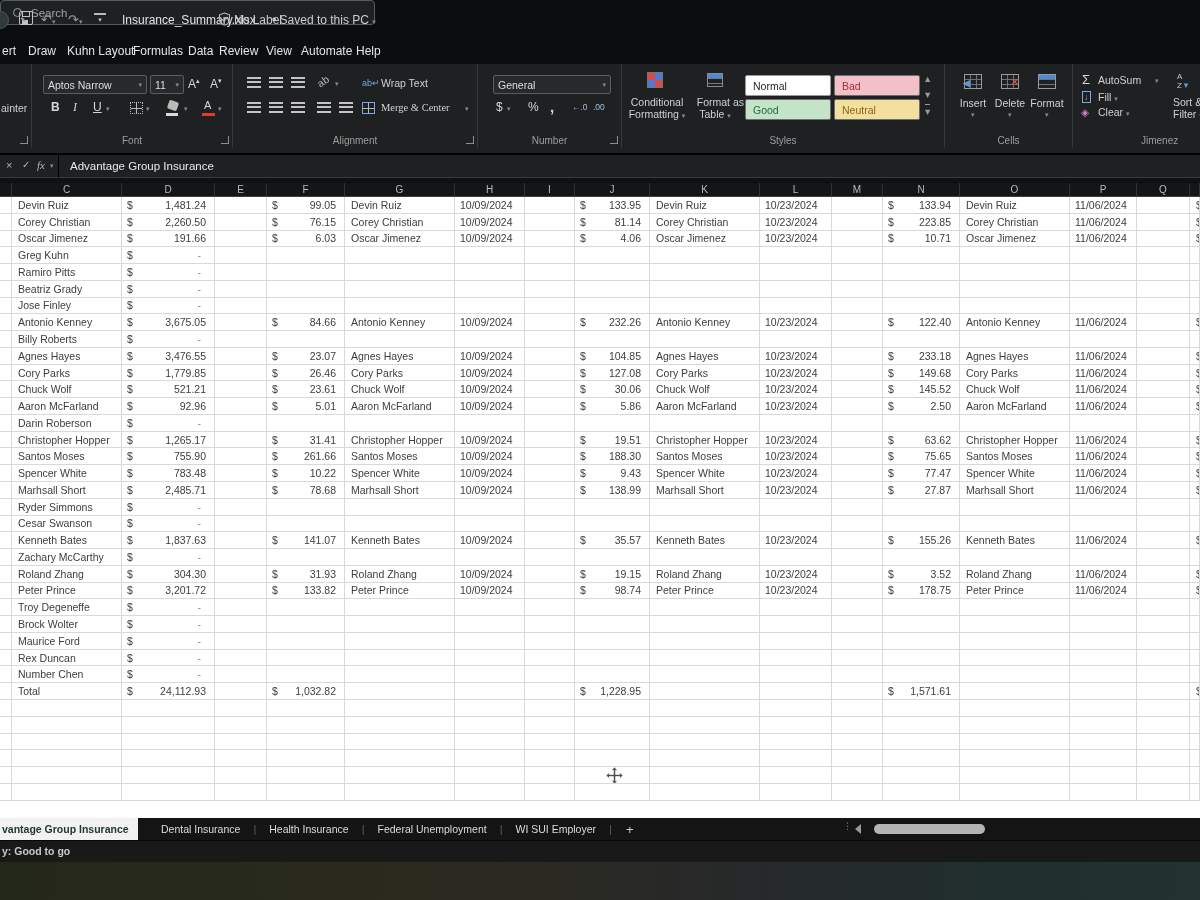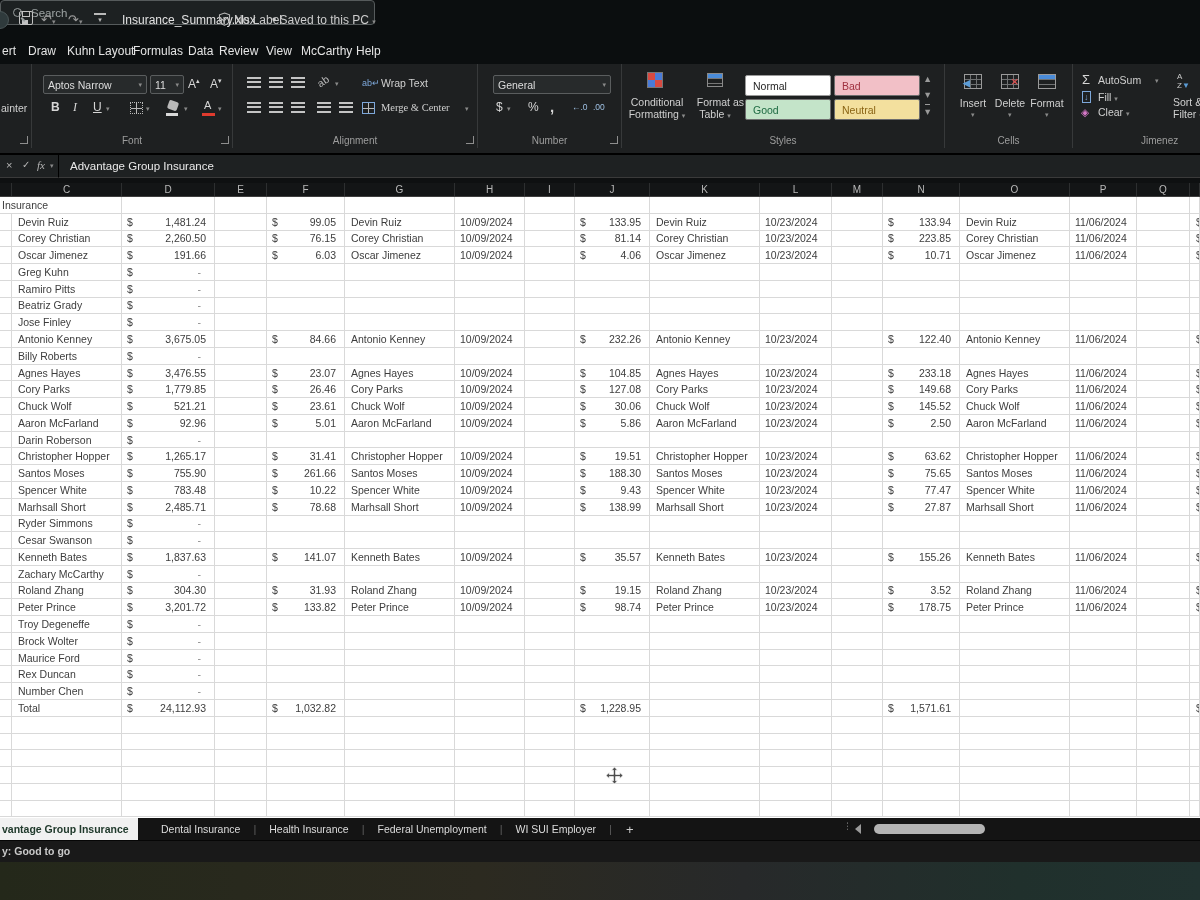--- a/index.html
+++ b/index.html
@@ -124,21 +124,21 @@
 </div>
 
 <div id="menubar" class="abs">
     <span class="mtab" style="left: 2px;">ert</span>
     <span class="mtab" style="left: 28px;">Draw</span>
     <span class="mtab" style="left: 67px;">Kuhn Layout</span>
     <span class="mtab" style="left: 133px;">Formulas</span>
     <span class="mtab" style="left: 188px;">Data</span>
     <span class="mtab" style="left: 219px;">Review</span>
     <span class="mtab" style="left: 266px;">View</span>
-    <span class="mtab" style="left: 301px;">McCarthy</span>
+    <span class="mtab" style="left: 301px;">Automate</span>
     <span class="mtab" style="left: 356px;">Help</span>
   </div>
 
 <div id="ribbon" class="abs">
 
   <div class="rgroup" style="left:0;width:32px;">
     <span class="rtext" style="left:1px;top:38px;">ainter</span>
     <span class="dlg"></span>
   </div>
 
@@ -282,38 +282,20 @@
       <div class="hcell" style="width: 72px;">L</div>
       <div class="hcell" style="width: 51px;">M</div>
       <div class="hcell" style="width: 77px;">N</div>
       <div class="hcell" style="width: 110px;">O</div>
       <div class="hcell" style="width: 67px;">P</div>
       <div class="hcell" style="width: 53px;">Q</div>
       <div class="hcell" style="width: 10px;"></div>
     </div>
   <div id="gbody">
       <div class="g-row">
-        <div class="g-cell name-cell" style="width: 122px; padding-left: 2px;">Insurance</div>
-        <div class="g-cell" style="width: 93px;"></div>
-        <div class="g-cell" style="width: 52px;"></div>
-        <div class="g-cell" style="width: 78px;"></div>
-        <div class="g-cell" style="width: 110px;"></div>
-        <div class="g-cell" style="width: 70px;"></div>
-        <div class="g-cell" style="width: 50px;"></div>
-        <div class="g-cell" style="width: 75px;"></div>
-        <div class="g-cell" style="width: 110px;"></div>
-        <div class="g-cell" style="width: 72px;"></div>
-        <div class="g-cell" style="width: 51px;"></div>
-        <div class="g-cell" style="width: 77px;"></div>
-        <div class="g-cell" style="width: 110px;"></div>
-        <div class="g-cell" style="width: 67px;"></div>
-        <div class="g-cell" style="width: 53px;"></div>
-        <div class="g-cell" style="width: 10px;"></div>
-      </div>
-      <div class="g-row">
         <div class="g-cell" style="width: 12px;"></div>
         <div class="g-cell name-cell" style="width: 110px;">Devin Ruiz</div>
         <div class="g-cell" style="width: 93px;">
           <span class="money">
             <span>$</span>
             <span>1,481.24</span>
           </span>
         </div>
         <div class="g-cell" style="width: 52px;"></div>
         <div class="g-cell" style="width: 78px;">

